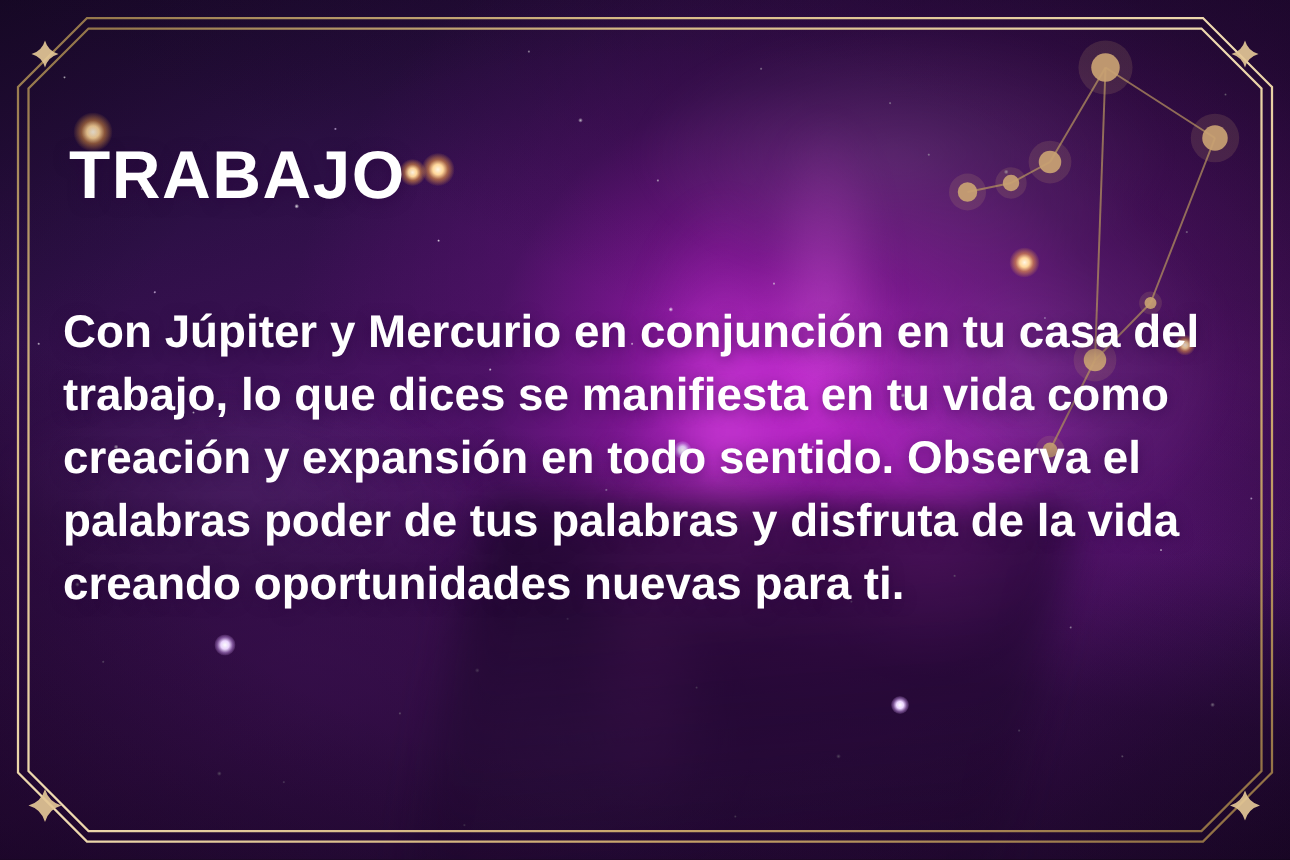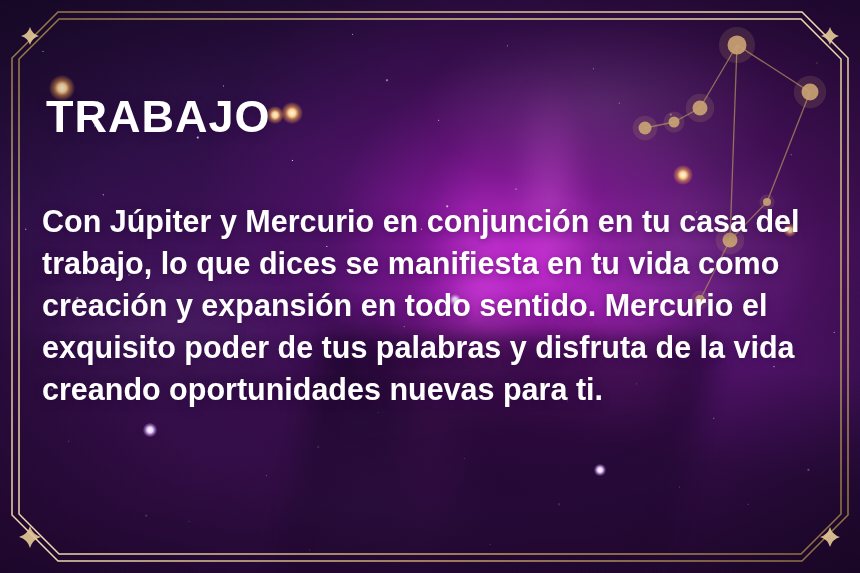--- a/index.html
+++ b/index.html
@@ -214,16 +214,16 @@
           <path d="M 30 27 Q 31.98 34.02 39 36 Q 31.98 37.98 30 45 Q 28.02 37.98 21 36 Q 28.02 34.02 30 27 Z" fill="#e3c796" opacity="0.92"></path>
           <path d="M 830 27 Q 831.98 34.02 839 36 Q 831.98 37.98 830 45 Q 828.02 37.98 821 36 Q 828.02 34.02 830 27 Z" fill="#e3c796" opacity="0.92"></path>
           <path d="M 30 526 Q 32.42 534.58 41 537 Q 32.42 539.42 30 548 Q 27.58 539.42 19 537 Q 27.58 534.58 30 526 Z" fill="#e3c796" opacity="0.92"></path>
           <path d="M 830 527 Q 832.2 534.8 840 537 Q 832.2 539.2 830 547 Q 827.8 539.2 820 537 Q 827.8 534.8 830 527 Z" fill="#e3c796" opacity="0.92"></path>
         </g>
     </svg>
   </div>
 
   <div id="content">
     <h1 id="title">TRABAJO</h1>
-    <p id="body-text">Con Júpiter y Mercurio en conjunción en tu casa del trabajo, lo que dices se manifiesta en tu vida como creación y expansión en todo sentido. Mercurio el exquisito poder de tus palabras y disfruta de la vida creando oportunidades nuevas para ti.</p>
+    <p id="body-text">Con Júpiter y Mercurio en conjunción en tu casa del trabajo, lo que dices se manifiesta en tu vida como creación y expansión en todo sentido. Observa el palabras poder de tus palabras y disfruta de la vida creando oportunidades nuevas para ti.</p>
   </div>
 
 </div>
 
 </body></html>

